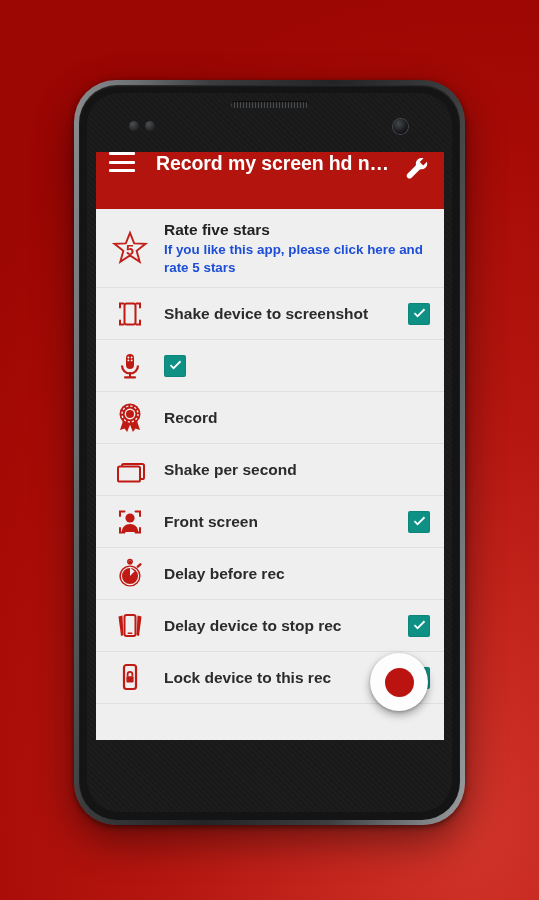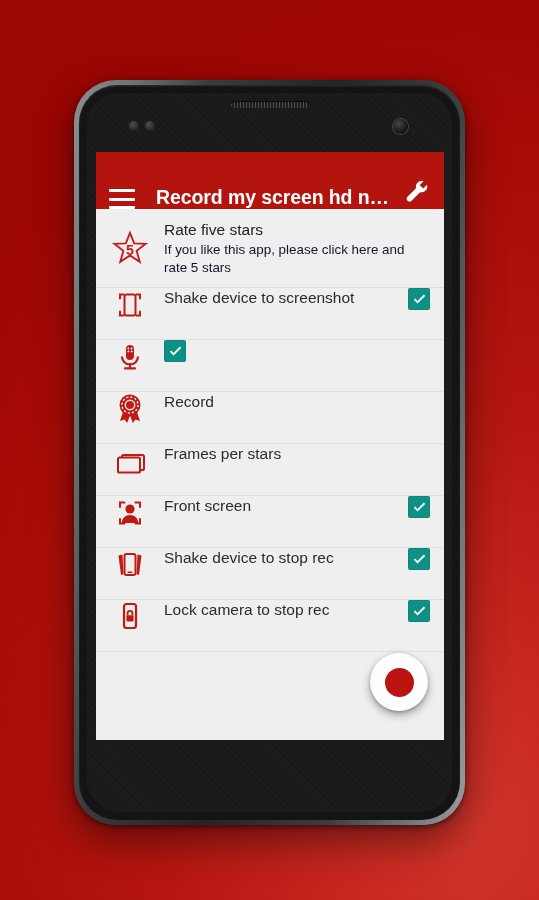--- a/index.html
+++ b/index.html
@@ -74,21 +74,21 @@
     width: 348px; height: 588px;
     background: #efefef;
     overflow: hidden;
   }
 
   
   #appbar {
     position: relative;
     height: 57px;
     background: #b3140d;
-    display: flex; align-items: flex-end;
+    display: flex; align-items: flex-start;
     padding: 0 11px 0 13px;
     box-sizing: border-box;
   }
   #hamburger {
     width: 26px; height: 20px;
     display: flex; flex-direction: column; justify-content: space-between;
     flex: 0 0 auto; cursor: pointer;
   }
   #hamburger i { display:block; height: 3px; background: #fff; border-radius: 1px; }
   #appbar-title {
@@ -104,44 +104,44 @@
   #wrench-btn {
     flex: 0 0 auto; width: 34px; height: 34px;
     display: flex; align-items: center; justify-content: center;
     cursor: pointer;
   }
 
   
   #list { background: #efefef; }
   .row {
     position: relative;
-    display: flex; align-items: flex-start;
+    display: flex; align-items: center;
     min-height: 51px;
     border-bottom: 1px solid #e0e0e0;
     background: #efefef;
     padding: 0 14px 0 0;
     cursor: pointer;
   }
   .row.tall { min-height: 78px; align-items: center; }
   .row-icon {
     flex: 0 0 auto;
     width: 68px;
     display: flex; align-items: center; justify-content: center;
   }
-  .row-text { flex: 1 1 auto; min-width: 0; padding-right: 6px; }
+  .row-text { flex: 1 1 auto; min-width: 0; padding-right: 6px; font-weight: bold; }
   .row-title {
     font-size: 15.5px;
     color: #2b2b2b;
     line-height: 20px;
     white-space: nowrap;
   }
   .row.tall .row-title { font-size: 15.5px; color: #222; margin-bottom: 1px; }
   .row-sub {
     font-size: 13.4px;
-    color: #0f172a;
+    color: #1d4ed8;
     line-height: 17.5px;
   }
   .checkbox {
     flex: 0 0 auto;
     width: 22px; height: 22px;
     border-radius: 2px;
     background: #0e9184;
     display: flex; align-items: center; justify-content: center;
     box-shadow: inset 0 0 0 1px rgba(0,0,0,.07);
   }
@@ -273,21 +273,21 @@
       </div>
 
       <div class="row">
         <div class="row-icon">
           <svg width="36" height="34" viewBox="0 0 36 34">
             <rect x="10" y="11" width="22" height="15" rx="1.6" fill="none" stroke="#bf1b14" stroke-width="2"></rect>
             <rect x="6" y="13.5" width="22" height="15" rx="1.6" fill="#efefef" stroke="#bf1b14" stroke-width="2"></rect>
           </svg>
         </div>
         <div class="row-text">
-          <div class="row-title">Frames per stars</div>
+          <div class="row-title">Shake per second</div>
         </div>
       </div>
 
       <div class="row">
         <div class="row-icon">
           <svg width="34" height="34" viewBox="0 0 34 34">
             <g fill="none" stroke="#bf1b14" stroke-width="2" stroke-linecap="round">
               <path d="M7 11 V6.5 H11.5"></path>
                 <path d="M27 11 V6.5 H22.5"></path>
               <path d="M7 23 V27.5 H11.5"></path>
@@ -300,50 +300,65 @@
         <div class="row-text">
           <div class="row-title">Front screen</div>
         </div>
         <div class="checkbox">
           <svg width="17" height="17" viewBox="0 0 24 24">
               <path fill="#ffffff" d="M9.2 17.6 4 12.4l1.8-1.8 3.4 3.4L18.2 5l1.8 1.9z"></path>
             </svg>
         </div>
       </div>
 
+      <div class="row">
+        <div class="row-icon">
+          <svg width="34" height="34" viewBox="0 0 34 34">
+            <rect x="15.6" y="3.4" width="3" height="4" fill="#bf1b14"></rect>
+            <circle cx="17" cy="4.6" r="2.2" fill="none" stroke="#bf1b14" stroke-width="1.5"></circle>
+            <circle cx="17" cy="19" r="10.6" fill="#bf1b14"></circle>
+            <circle cx="17" cy="19" r="8.6" fill="none" stroke="#efefef" stroke-width="1.1"></circle>
+            <path d="M17 19 V10.8 L21.6 14.2 Z" fill="#efefef"></path>
+            <path d="M24.8 9.6 l2.6-2.3" stroke="#bf1b14" stroke-width="2.4" stroke-linecap="round"></path>
+          </svg>
+        </div>
+        <div class="row-text">
+          <div class="row-title">Delay before rec</div>
+        </div>
+      </div>
 
       <div class="row">
         <div class="row-icon">
           <svg width="36" height="34" viewBox="0 0 36 34">
             <rect x="12.5" y="6" width="11" height="21" rx="2" fill="#efefef" stroke="#bf1b14" stroke-width="2"></rect>
             <rect x="15.5" y="23.4" width="5" height="1.6" rx=".7" fill="#bf1b14"></rect>
             <path d="M10.5 6.5 L6.5 7.5 L9 27 L11.4 26.2 Z" fill="#bf1b14"></path>
             <path d="M25.5 6.5 L29.5 7.5 L27 27 L24.6 26.2 Z" fill="#bf1b14"></path>
           </svg>
         </div>
         <div class="row-text">
-          <div class="row-title">Shake device to stop rec</div>
+          <div class="row-title">Delay device to stop rec</div>
         </div>
         <div class="checkbox">
           <svg width="17" height="17" viewBox="0 0 24 24">
               <path fill="#ffffff" d="M9.2 17.6 4 12.4l1.8-1.8 3.4 3.4L18.2 5l1.8 1.9z"></path>
             </svg>
         </div>
       </div>
 
       <div class="row">
         <div class="row-icon">
           <svg width="34" height="34" viewBox="0 0 34 34">
             <rect x="11" y="4" width="12" height="24" rx="2.4" fill="none" stroke="#bf1b14" stroke-width="2.2"></rect>
             <path d="M14.6 15.4 v-2.2 a2.4 2.4 0 0 1 4.8 0 v2.2" fill="none" stroke="#bf1b14" stroke-width="1.8"></path>
             <rect x="13.4" y="15.2" width="7.2" height="6.4" rx="1" fill="#bf1b14"></rect>
           </svg>
         </div>
         <div class="row-text">
-          <div class="row-title">Lock camera to stop rec</div>
+          <div class="row-title">Lock device to this rec</div>
         </div>
         <div class="checkbox">
           <svg width="17" height="17" viewBox="0 0 24 24">
               <path fill="#ffffff" d="M9.2 17.6 4 12.4l1.8-1.8 3.4 3.4L18.2 5l1.8 1.9z"></path>
             </svg>
         </div>
       </div>
 
     </div>
 

